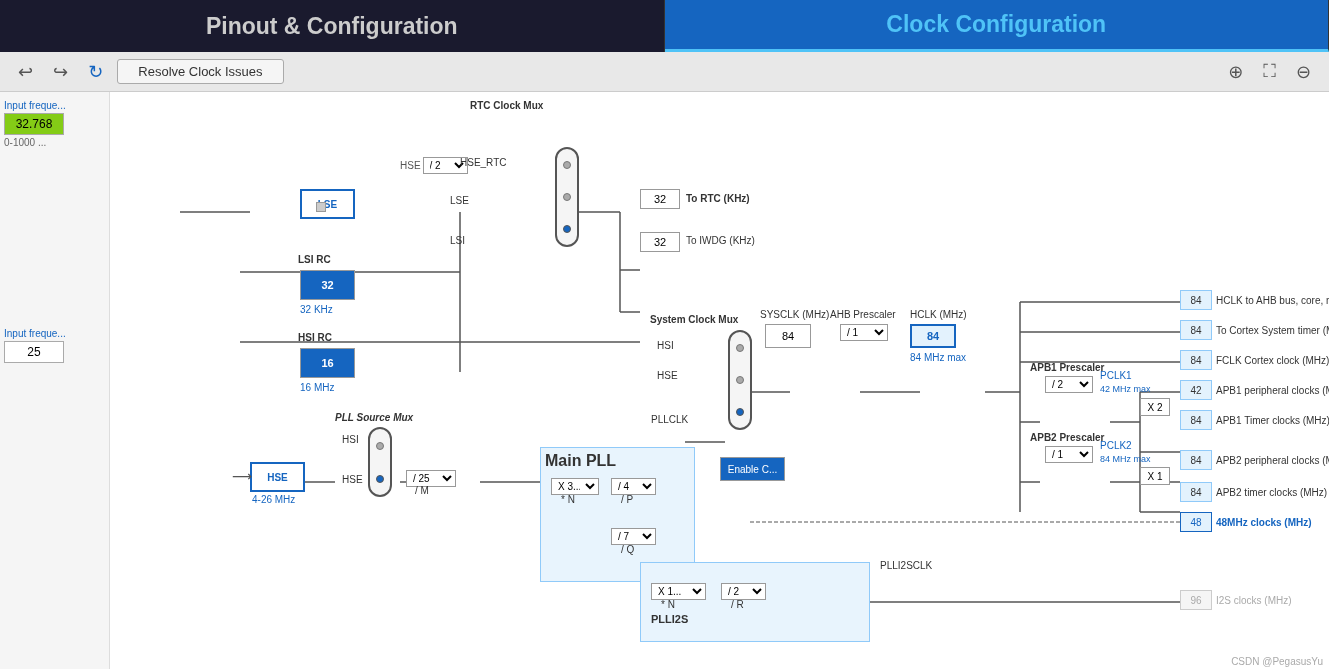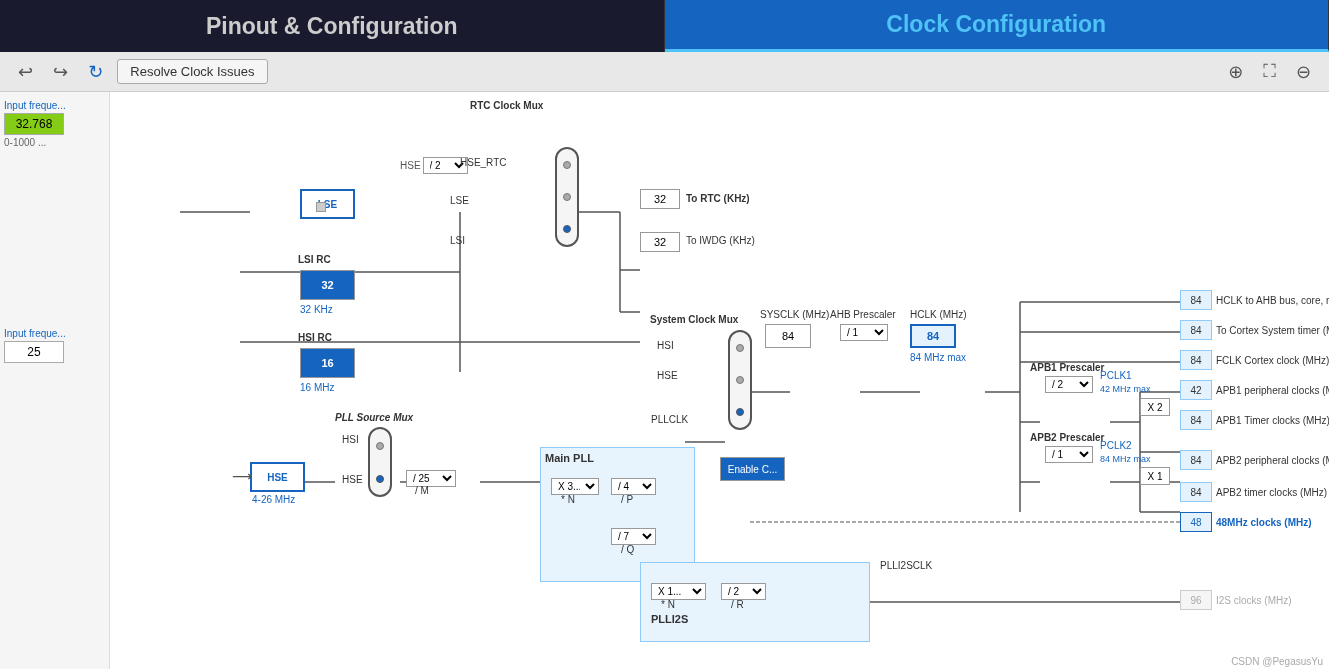--- a/index.html
+++ b/index.html
@@ -44,21 +44,21 @@
       font-size: 18px;
       cursor: pointer;
       color: #555;
       padding: 2px 6px;
       border-radius: 3px;
     }
     .toolbar-btn.blue { color: #1565c0; }
     .resolve-btn {
       border: 1px solid #aaa;
       background: #f5f5f5;
-      padding: 4px 12px;
+      padding: 4px 20px;
       font-size: 13px;
       cursor: pointer;
       border-radius: 3px;
       color: #333;
     }
     .toolbar-spacer { flex: 1; }
 
     
     .main-area {
       display: flex;
@@ -330,21 +330,21 @@
       <div style="width:8px;height:8px;border-radius:50%;background:#aaa;border:1px solid #777;"></div>
       <div style="width:8px;height:8px;border-radius:50%;background:#1565c0;border:1px solid #555;"></div>
     </div>
 
     <select class="clk-select" style="top:378px;left:296px;width:50px;">
       <option>/ 25</option>
     </select>
     <div class="clk-label" style="top:393px;left:305px;">/ M</div>
 
     <div class="pll-area" style="top:355px;left:430px;width:155px;height:135px;">
-      <div class="clk-label bold" style="position:relative;top:auto;left:auto;margin-bottom:30px;font-size:11px;">Main PLL</div>
+      <div class="clk-label bold" style="position:relative;top:auto;left:auto;margin-bottom:30px;font-size:16px;">Main PLL</div>
 
       <select class="clk-select" style="position:absolute;top:30px;left:10px;width:48px;">
         <option>X 3...</option>
       </select>
       <div class="clk-label" style="position:absolute;top:46px;left:20px;">* N</div>
 
       <select class="clk-select" style="position:absolute;top:30px;left:70px;width:45px;">
         <option>/ 4</option>
       </select>
       <div class="clk-label" style="position:absolute;top:46px;left:80px;">/ P</div>

